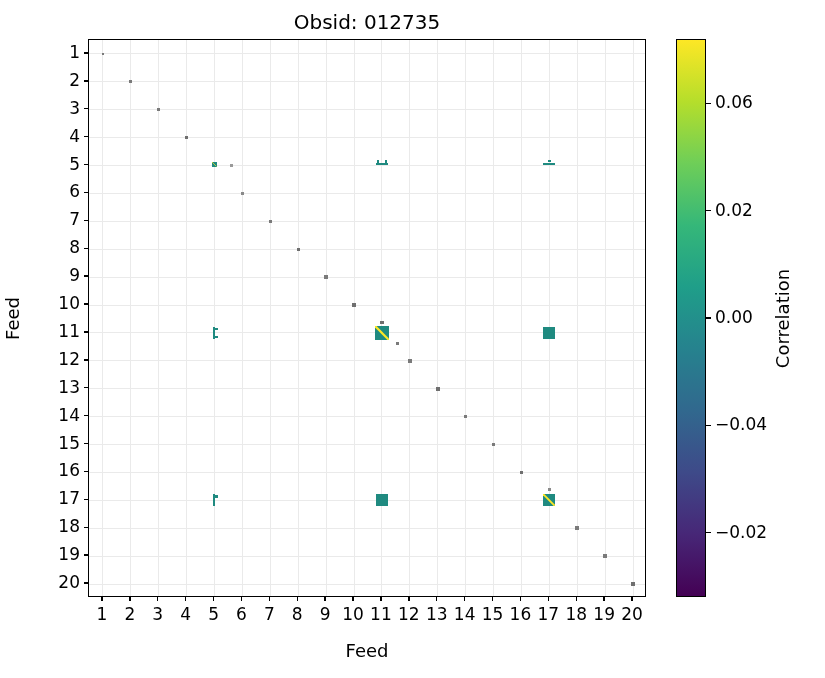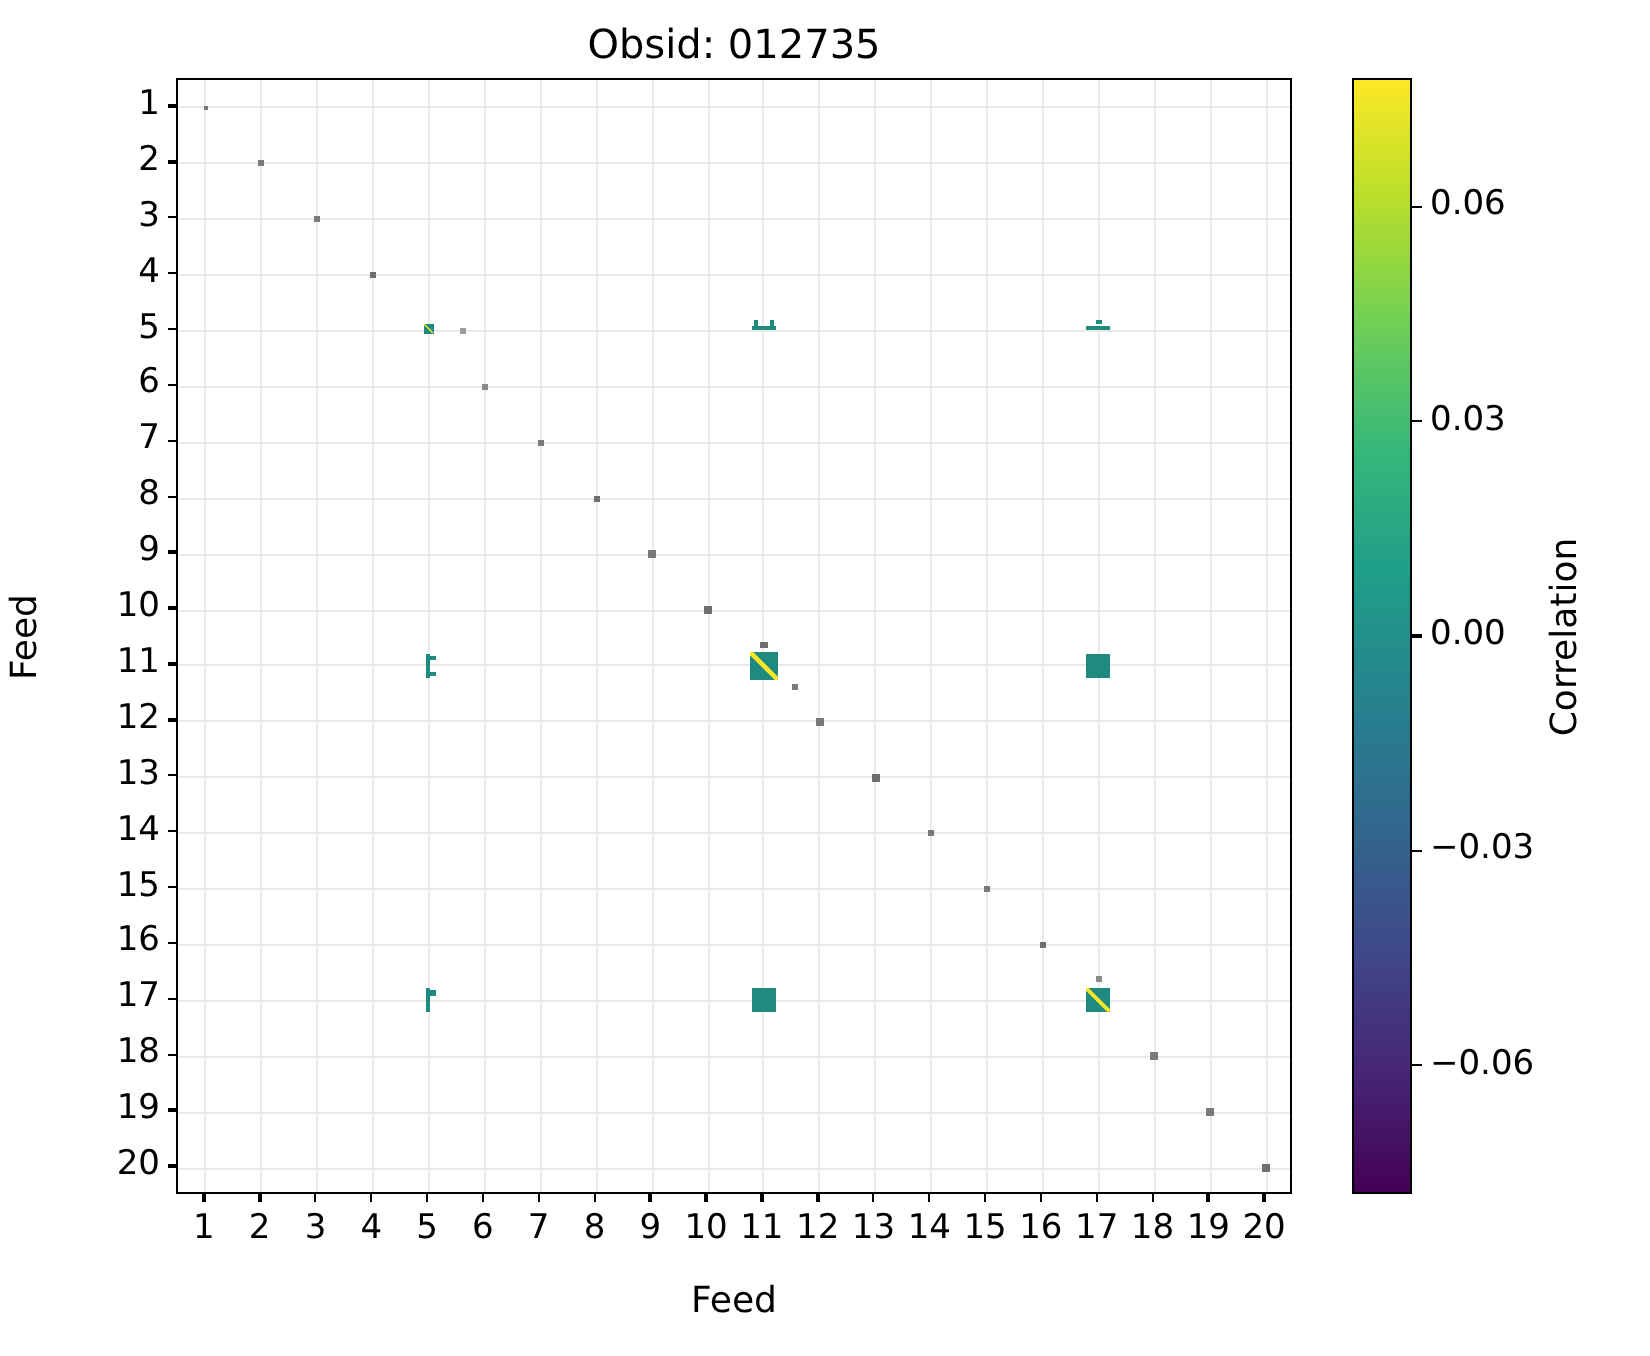--- a/index.html
+++ b/index.html
@@ -370,25 +370,25 @@
   <div id="xlabel">Feed</div>
   <div id="ylabel">
       <span>Feed</span>
     </div>
 
   <div id="colorbar-wrap">
     <div id="colorbar-gradient" style="background: linear-gradient(to top, rgb(68, 1, 84), rgb(71, 39, 119), rgb(62, 74, 137), rgb(49, 104, 142), rgb(38, 130, 142), rgb(31, 158, 137), rgb(53, 183, 121), rgb(110, 206, 88), rgb(181, 222, 43), rgb(253, 231, 37));"></div>
   <div class="cbar-tick" style="top: 63.6846px;"></div>
       <div class="cbar-label" style="top: 53.3846px;">0.06</div>
       <div class="cbar-tick" style="top: 170.992px;"></div>
-      <div class="cbar-label" style="top: 160.692px;">0.03</div>
+      <div class="cbar-label" style="top: 160.692px;">0.02</div>
       <div class="cbar-tick" style="top: 278.3px;"></div>
       <div class="cbar-label" style="top: 268px;">0.00</div>
       <div class="cbar-tick" style="top: 385.608px;"></div>
-      <div class="cbar-label" style="top: 375.308px;">−0.03</div>
+      <div class="cbar-label" style="top: 375.308px;">−0.04</div>
       <div class="cbar-tick" style="top: 492.915px;"></div>
-      <div class="cbar-label" style="top: 482.615px;">−0.06</div>
+      <div class="cbar-label" style="top: 482.615px;">−0.02</div>
     </div>
   <div id="colorbar-title">
       <span>Correlation</span>
     </div>
 
 </div>
 
 </body></html>

